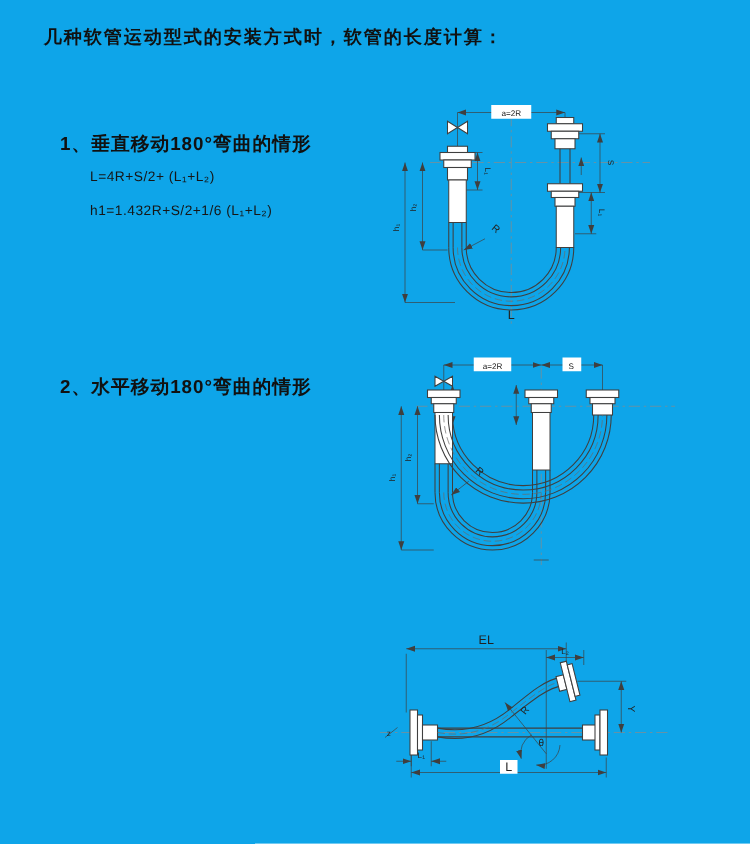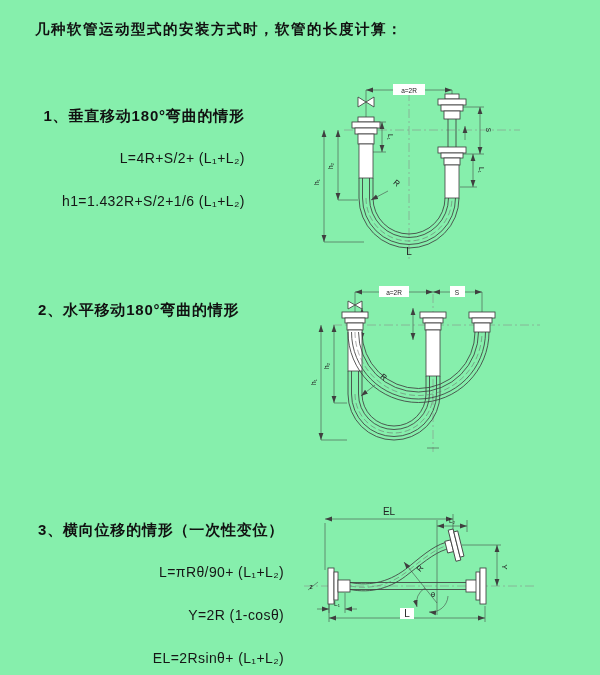--- a/index.html
+++ b/index.html
@@ -1,22 +1,22 @@
 <!DOCTYPE html>
 <html><head>
 <meta charset="utf-8">
 <style>
   html,body{margin:0;padding:0;background:#fff;}
-  .page{position:relative;width:600px;height:675px;background:#86efac;overflow:hidden;
+  .page{position:relative;width:600px;height:675px;background:#0ea5e9;overflow:hidden;
         font-family:"Liberation Sans","DejaVu Sans",sans-serif;color:#1c1c1c;}
   .title{position:absolute;left:35px;top:20px;font-size:14.5px;font-weight:700;
          letter-spacing:1.5px;color:#111;}
-  .sec{position:absolute;left:38px;text-align:right;}
+  .sec{position:absolute;left:48px;}
   .sec-heading{font-size:15px;font-weight:600;color:#111;letter-spacing:0.8px;line-height:19px;}
-  .formula{margin:23px 0 0 24px;font-size:14px;line-height:20px;letter-spacing:0.4px;color:#161616;}
+  .formula{margin:7px 0 0 24px;font-size:11px;line-height:20px;letter-spacing:0.4px;color:#161616;}
   .diag{position:absolute;}
   
   .draw{stroke:#3f3f3f;stroke-width:0.85;fill:none;}
   .draw rect{fill:#fff;}
   .braid{stroke:#3f3f3f;stroke-width:0.8;}
   .dim{stroke:#3f3f3f;stroke-width:0.55;fill:none;}
   .cl{stroke:#8a8a8a;stroke-width:0.55;fill:none;stroke-dasharray:9 3 2 3;}
   .hosedash{stroke:#6a6a6a;stroke-width:0.55;fill:none;stroke-dasharray:6 3;}
   text{font-family:"Liberation Sans","DejaVu Sans",sans-serif;fill:#222;stroke:none;}
   .t65{font-size:6.5px;}
@@ -34,26 +34,20 @@
   <div class="sec" style="top:106px">
     <div class="sec-heading">1、垂直移动180°弯曲的情形</div>
     <div class="formula">L=4R+S/2+ (L₁+L₂)</div>
     <div class="formula">h1=1.432R+S/2+1/6 (L₁+L₂)</div>
   </div>
 
   <div class="sec" style="top:300px">
     <div class="sec-heading">2、水平移动180°弯曲的情形</div>
   </div>
 
-  <div class="sec" style="top:520px">
-    <div class="sec-heading">3、横向位移的情形（一次性变位）</div>
-    <div class="formula">L=πRθ/90+ (L₁+L₂)</div>
-    <div class="formula">Y=2R (1-cosθ)</div>
-    <div class="formula">EL=2Rsinθ+ (L₁+L₂)</div>
-  </div>
 
   <svg class="diag" style="left:308px;top:70px" width="290" height="195" viewBox="0 0 290 195">
     <defs>
       <marker id="ar1" markerWidth="8" markerHeight="8" refX="7" refY="3" orient="auto-start-reverse" markerUnits="userSpaceOnUse">
         <path d="M0,0.6 L7,3 L0,5.4 Z" fill="#3f3f3f"></path>
       </marker>
       <pattern id="hz1" width="5" height="5" patternUnits="userSpaceOnUse">
         <rect width="5" height="5" fill="#fff"></rect>
         <path d="M0,0 L5,5 M5,0 L0,5" stroke="#555" stroke-width="0.7"></path>
       </pattern>

